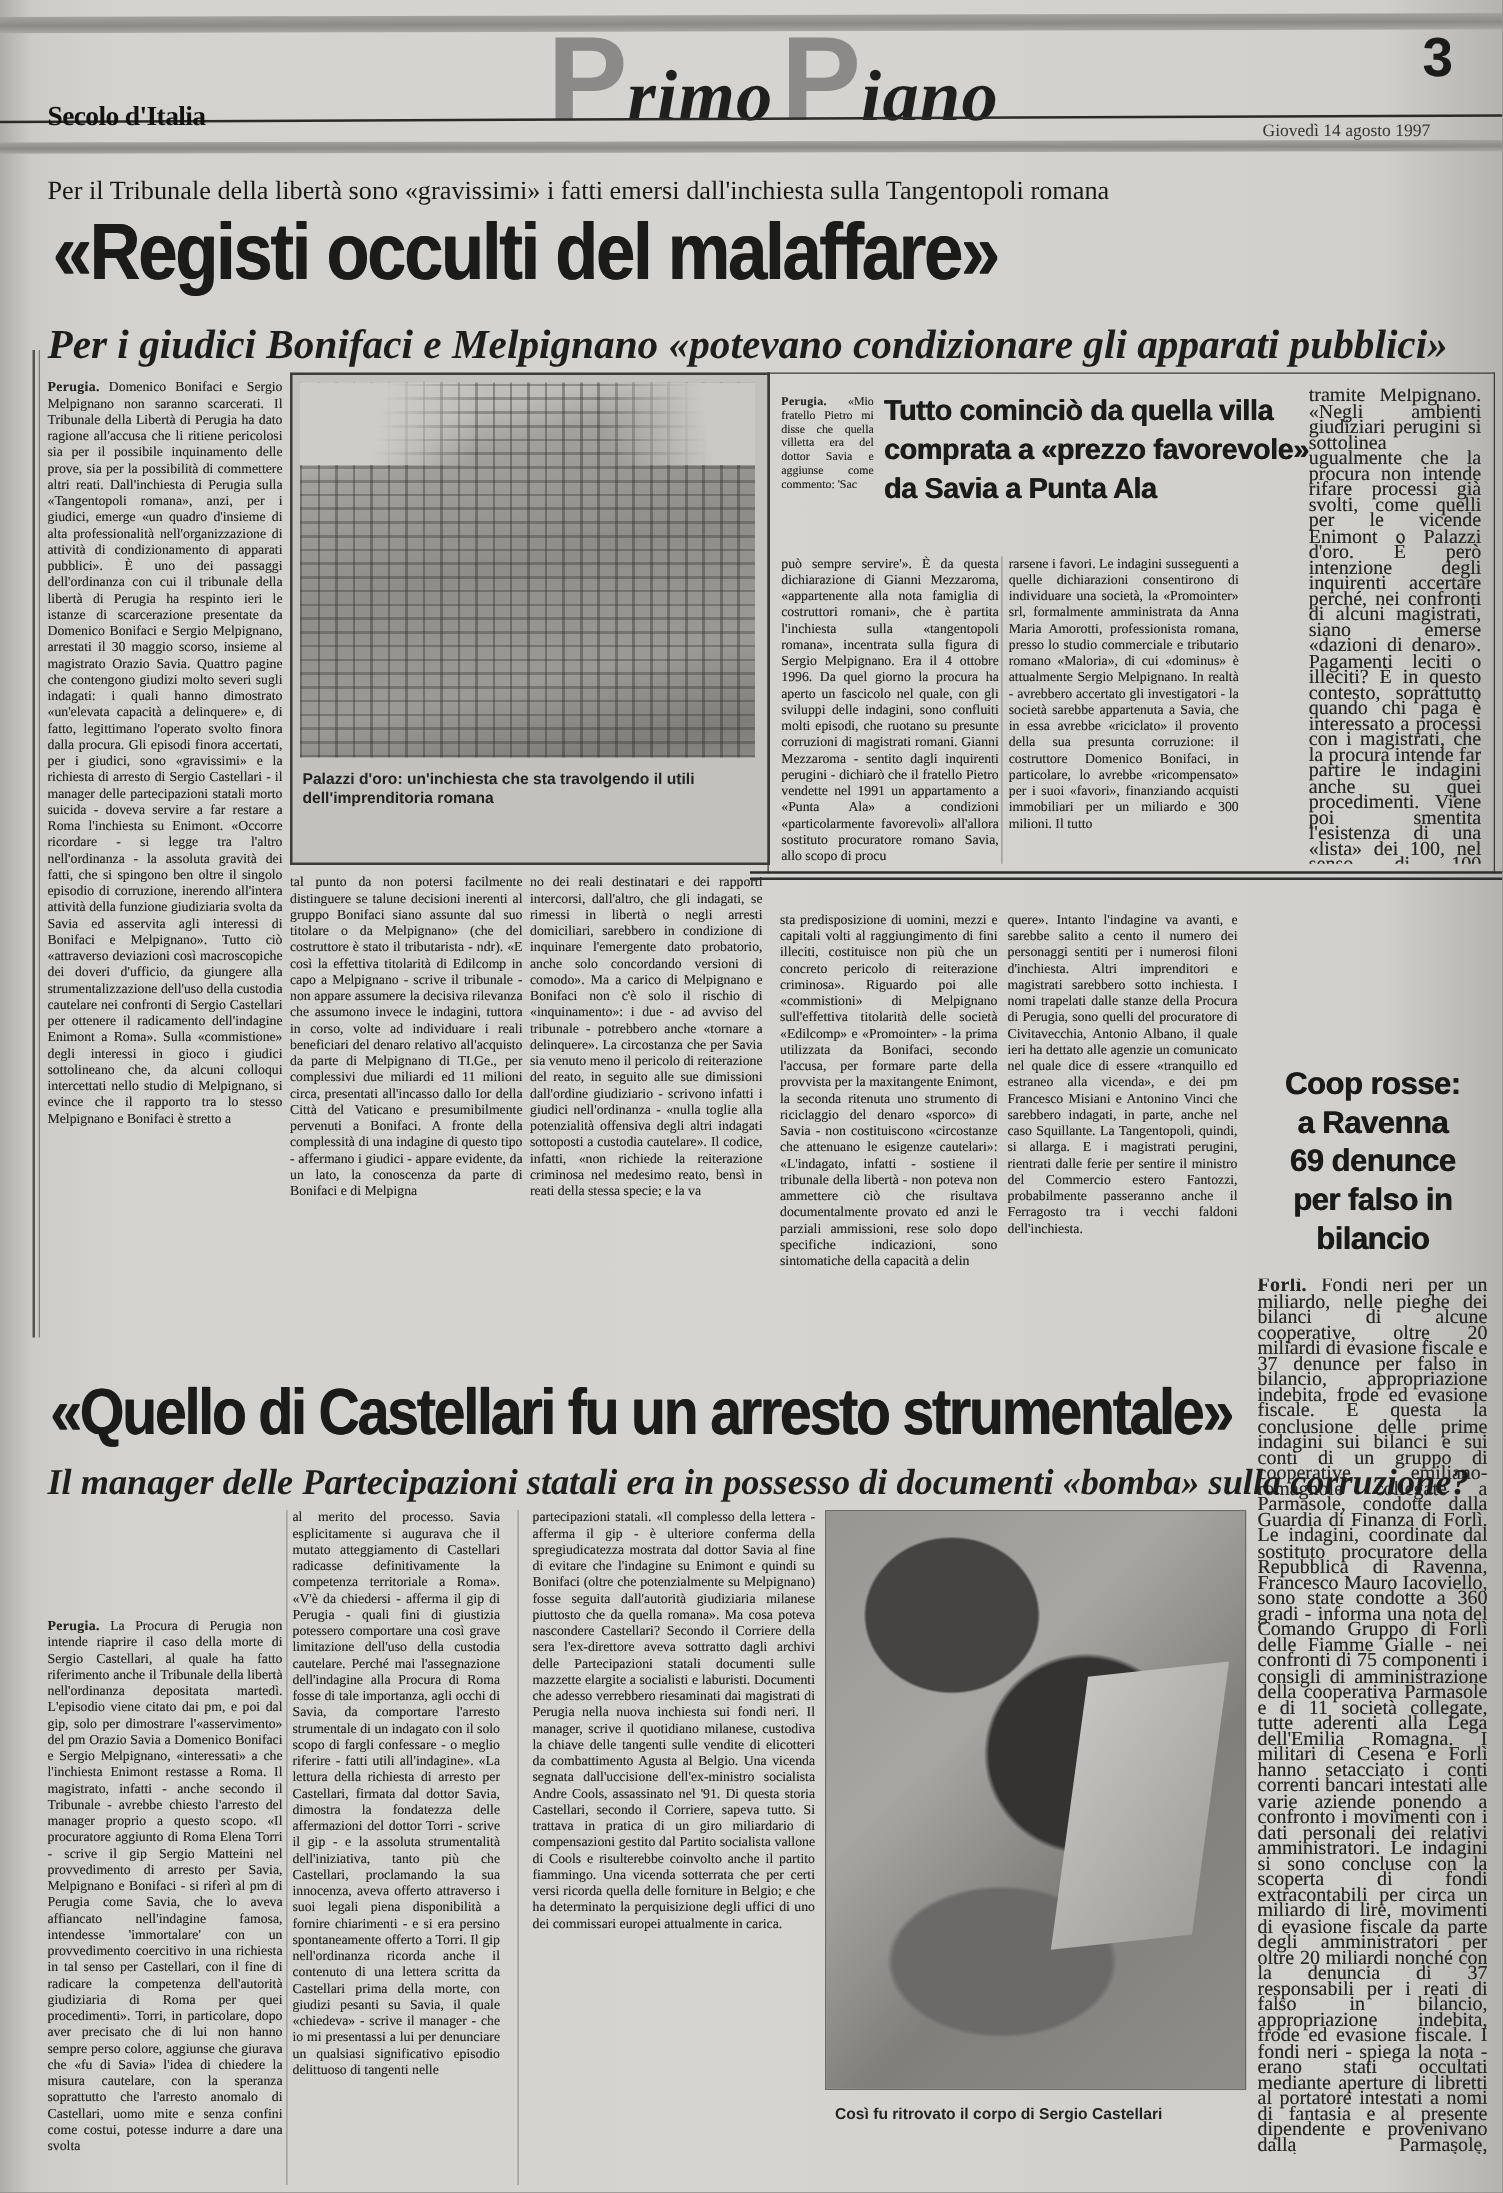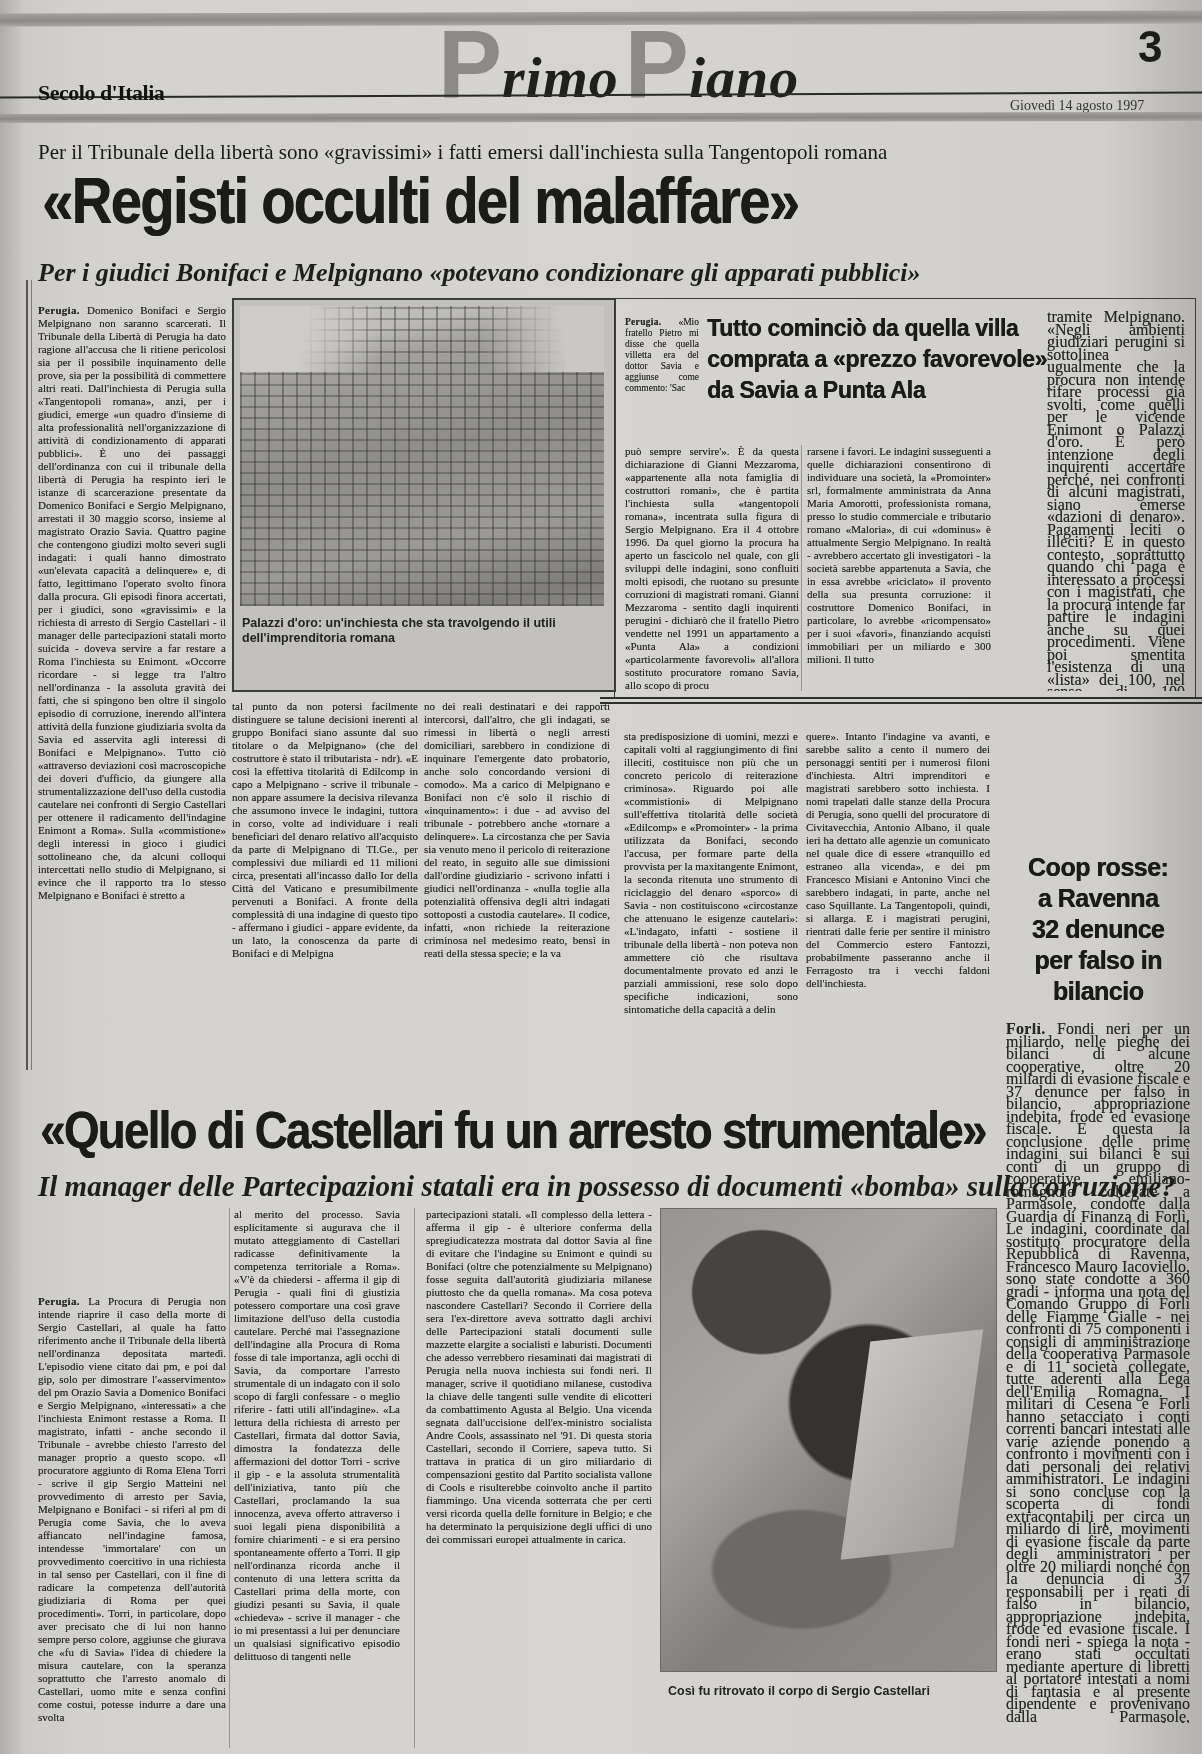--- a/index.html
+++ b/index.html
@@ -61,21 +61,21 @@
   <div class="abs pagenum" style="left:1138px;top:22px;">3</div>
   <div class="abs rule" style="left:0;top:94px;width:1202px;height:2px;transform:rotate(-.25deg);"></div>
   <div class="abs masthead" style="left:38px;top:80px;text-align:right;">Secolo d'Italia</div>
   <div class="abs datetxt" style="left:1010px;top:98px;">Giovedì 14 agosto 1997</div>
   <div class="abs band" style="left:0;top:113px;width:1202px;height:9px;transform:rotate(-.1deg);"></div>
   <div class="abs" style="left:26px;top:280px;width:2px;height:790px;background:#55544f;"></div>
   <div class="abs" style="left:31px;top:280px;width:1px;height:790px;background:#7a7974;"></div>
 
   <div class="abs kicker" style="left:38px;top:140px;font-size:21px;">Per il Tribunale della libertà sono «gravissimi» i fatti emersi dall'inchiesta sulla Tangentopoli romana</div>
   <div class="abs h-black" style="left:42px;top:164px;font-size:64px;transform:scaleX(.88);letter-spacing:-2px;">«Registi occulti del malaffare»</div>
-  <div class="abs sub-ital" style="left:38px;top:258px;font-size:26px;">Per i giudici Bonifaci e Melpignano «potevano condizionare gli apparati pubblici»</div>
+  <div class="abs sub-ital" style="left:38px;top:258px;font-size:33px;">Per i giudici Bonifaci e Melpignano «potevano condizionare gli apparati pubblici»</div>
 
   <div class="abs col" style="left:38px;top:304px;width:188px;height:748px;">
     <span class="dl">Perugia.</span><span> Domenico Bonifaci e Sergio Melpignano non saranno scarcerati. Il Tribunale della Libertà di Perugia ha dato ragione all'accusa che li ritiene pericolosi sia per il possibile inquinamento delle prove, sia per la possibilità di commettere altri reati. Dall'inchiesta di Perugia sulla «Tangentopoli romana», anzi, per i giudici, emerge «un quadro d'insieme di alta professionalità nell'organizzazione di attività di condizionamento di apparati pubblici». È uno dei passaggi dell'ordinanza con cui il tribunale della libertà di Perugia ha respinto ieri le istanze di scarcerazione presentate da Domenico Bonifaci e Sergio Melpignano, arrestati il 30 maggio scorso, insieme al magistrato Orazio Savia. Quattro pagine che contengono giudizi molto severi sugli indagati: i quali hanno dimostrato «un'elevata capacità a delinquere» e, di fatto, legittimano l'operato svolto finora dalla procura. Gli episodi finora accertati, per i giudici, sono «gravissimi» e la richiesta di arresto di Sergio Castellari - il manager delle partecipazioni statali morto suicida - doveva servire a far restare a Roma l'inchiesta su Enimont. «Occorre ricordare - si legge tra l'altro nell'ordinanza - la assoluta gravità dei fatti, che si spingono ben oltre il singolo episodio di corruzione, inerendo all'intera attività della funzione giudiziaria svolta da Savia ed asservita agli interessi di Bonifaci e Melpignano». Tutto ciò «attraverso deviazioni così macroscopiche dei doveri d'ufficio, da giungere alla strumentalizzazione dell'uso della custodia cautelare nei confronti di Sergio Castellari per ottenere il radicamento dell'indagine Enimont a Roma». Sulla «commistione» degli interessi in gioco i giudici sottolineano che, da alcuni colloqui intercettati nello studio di Melpignano, si evince che il rapporto tra lo stesso Melpignano e Bonifaci è stretto a</span>
   </div>
 
   <div class="abs photo-frame" style="left:232px;top:298px;width:380px;height:390px;">
     <div class="abs photo1" style="left:6px;top:6px;width:364px;height:300px;overflow:hidden;"></div>
     <div class="abs caption" style="left:8px;top:316px;width:360px;">Palazzi d'oro: un'inchiesta che sta travolgendo il utili dell'imprenditoria romana</div>
   </div>
 
@@ -91,21 +91,21 @@
     <div class="abs col" style="left:10px;top:146px;width:174px;height:246px;">può sempre servire'». È da questa dichiarazione di Gianni Mezzaroma, «appartenente alla nota famiglia di costruttori romani», che è partita l'inchiesta sulla «tangentopoli romana», incentrata sulla figura di Sergio Melpignano. Era il 4 ottobre 1996. Da quel giorno la procura ha aperto un fascicolo nel quale, con gli sviluppi delle indagini, sono confluiti molti episodi, che ruotano su presunte corruzioni di magistrati romani. Gianni Mezzaroma - sentito dagli inquirenti perugini - dichiarò che il fratello Pietro vendette nel 1991 un appartamento a «Punta Ala» a condizioni «particolarmente favorevoli» all'allora sostituto procuratore romano Savia, allo scopo di procu</div>
     <div class="abs col" style="left:192px;top:146px;width:184px;height:246px;">rarsene i favori. Le indagini susseguenti a quelle dichiarazioni consentirono di individuare una società, la «Promointer» srl, formalmente amministrata da Anna Maria Amorotti, professionista romana, presso lo studio commerciale e tributario romano «Maloria», di cui «dominus» è attualmente Sergio Melpignano. In realtà - avrebbero accertato gli investigatori - la società sarebbe appartenuta a Savia, che in essa avrebbe «riciclato» il provento della sua presunta corruzione: il costruttore Domenico Bonifaci, in particolare, lo avrebbe «ricompensato» per i suoi «favori», finanziando acquisti immobiliari per un miliardo e 300 milioni. Il tutto</div>
     <div class="abs vline" style="left:186px;top:146px;height:246px;"></div>
   </div>
   <div class="abs dblrule" style="left:600px;top:697px;width:602px;"></div>
 
   <div class="abs col" style="left:624px;top:730px;width:174px;height:322px;">sta predisposizione di uomini, mezzi e capitali volti al raggiungimento di fini illeciti, costituisce non più che un concreto pericolo di reiterazione criminosa». Riguardo poi alle «commistioni» di Melpignano sull'effettiva titolarità delle società «Edilcomp» e «Promointer» - la prima utilizzata da Bonifaci, secondo l'accusa, per formare parte della provvista per la maxitangente Enimont, la seconda ritenuta uno strumento di riciclaggio del denaro «sporco» di Savia - non costituiscono «circostanze che attenuano le esigenze cautelari»: «L'indagato, infatti - sostiene il tribunale della libertà - non poteva non ammettere ciò che risultava documentalmente provato ed anzi le parziali ammissioni, rese solo dopo specifiche indicazioni, sono sintomatiche della capacità a delin</div>
   <div class="abs col" style="left:806px;top:730px;width:184px;height:322px;">quere». Intanto l'indagine va avanti, e sarebbe salito a cento il numero dei personaggi sentiti per i numerosi filoni d'inchiesta. Altri imprenditori e magistrati sarebbero sotto inchiesta. I nomi trapelati dalle stanze della Procura di Perugia, sono quelli del procuratore di Civitavecchia, Antonio Albano, il quale ieri ha dettato alle agenzie un comunicato nel quale dice di essere «tranquillo ed estraneo alla vicenda», e dei pm Francesco Misiani e Antonino Vinci che sarebbero indagati, in parte, anche nel caso Squillante. La Tangentopoli, quindi, si allarga. E i magistrati perugini, rientrati dalle ferie per sentire il ministro del Commercio estero Fantozzi, probabilmente passeranno anche il Ferragosto tra i vecchi faldoni dell'inchiesta.</div>
 
   <div class="abs" style="left:1006px;top:838px;width:184px;height:912px;">
-    <div class="coop-h" style="width:150px;margin:14px auto 0;">Coop rosse: a Ravenna 32 denunce per falso in bilancio</div>
+    <div class="coop-h" style="width:150px;margin:14px auto 0;">Coop rosse: a Ravenna 69 denunce per falso in bilancio</div>
     <div class="col midcol" style="margin-top:16px;height:700px;">
       <span class="dl">Forlì.</span><span> Fondi neri per un miliardo, nelle pieghe dei bilanci di alcune cooperative, oltre 20 miliardi di evasione fiscale e 37 denunce per falso in bilancio, appropriazione indebita, frode ed evasione fiscale. È questa la conclusione delle prime indagini sui bilanci e sui conti di un gruppo di cooperative emiliano-romagnole collegate a Parmasole, condotte dalla Guardia di Finanza di Forlì. Le indagini, coordinate dal sostituto procuratore della Repubblica di Ravenna, Francesco Mauro Iacoviello, sono state condotte a 360 gradi - informa una nota del Comando Gruppo di Forlì delle Fiamme Gialle - nei confronti di 75 componenti i consigli di amministrazione della cooperativa Parmasole e di 11 società collegate, tutte aderenti alla Lega dell'Emilia Romagna. I militari di Cesena e Forlì hanno setacciato i conti correnti bancari intestati alle varie aziende ponendo a confronto i movimenti con i dati personali dei relativi amministratori. Le indagini si sono concluse con la scoperta di fondi extracontabili per circa un miliardo di lire, movimenti di evasione fiscale da parte degli amministratori per oltre 20 miliardi nonché con la denuncia di 37 responsabili per i reati di falso in bilancio, appropriazione indebita, frode ed evasione fiscale. I fondi neri - spiega la nota - erano stati occultati mediante aperture di libretti al portatore intestati a nomi di fantasia e al presente dipendente e provenivano dalla Parmasole, precisamente dagli stabilimenti ex Atrigoni di Cesena, ex Ala Frutta di Ravenna (anche dalla sede di Parma), Sopred (Società Produzione Erbe Disidratate) di Ravenna e Azienda Faunistico-Venatoria (Riserva di caccia) della Cooperativa Agricola Badia di Susinana, situata sulle colline tra le province di Forlì, Ravenna e Firenze. Per l'evasione fiscale accertata nei confronti di 30 amministratori sono annunciati in avvio ulteriori accertamenti per stabilire le reali responsabilità e permettere il recupero a tassazione degli oltre 20 miliardi non dichiarati al fisco.</span>
     </div>
   </div>
 
   <div class="abs h-black" style="left:40px;top:1100px;font-size:52px;transform:scaleX(.88);letter-spacing:-2px;">«Quello di Castellari fu un arresto strumentale»</div>
   <div class="abs sub-ital" style="left:38px;top:1170px;font-size:29px;">Il manager delle Partecipazioni statali era in possesso di documenti «bomba» sulla corruzione?</div>
 
   <div class="abs col" style="left:38px;top:1264px;width:188px;height:540px;margin-top:31px;">
     <span class="dl">Perugia.</span><span> La Procura di Perugia non intende riaprire il caso della morte di Sergio Castellari, al quale ha fatto riferimento anche il Tribunale della libertà nell'ordinanza depositata martedì. L'episodio viene citato dai pm, e poi dal gip, solo per dimostrare l'«asservimento» del pm Orazio Savia a Domenico Bonifaci e Sergio Melpignano, «interessati» a che l'inchiesta Enimont restasse a Roma. Il magistrato, infatti - anche secondo il Tribunale - avrebbe chiesto l'arresto del manager proprio a questo scopo. «Il procuratore aggiunto di Roma Elena Torri - scrive il gip Sergio Matteini nel provvedimento di arresto per Savia, Melpignano e Bonifaci - si riferì al pm di Perugia come Savia, che lo aveva affiancato nell'indagine famosa, intendesse 'immortalare' con un provvedimento coercitivo in una richiesta in tal senso per Castellari, con il fine di radicare la competenza dell'autorità giudiziaria di Roma per quei procedimenti». Torri, in particolare, dopo aver precisato che di lui non hanno sempre perso colore, aggiunse che giurava che «fu di Savia» l'idea di chiedere la misura cautelare, con la speranza soprattutto che l'arresto anomalo di Castellari, uomo mite e senza confini come costui, potesse indurre a dare una svolta</span>

